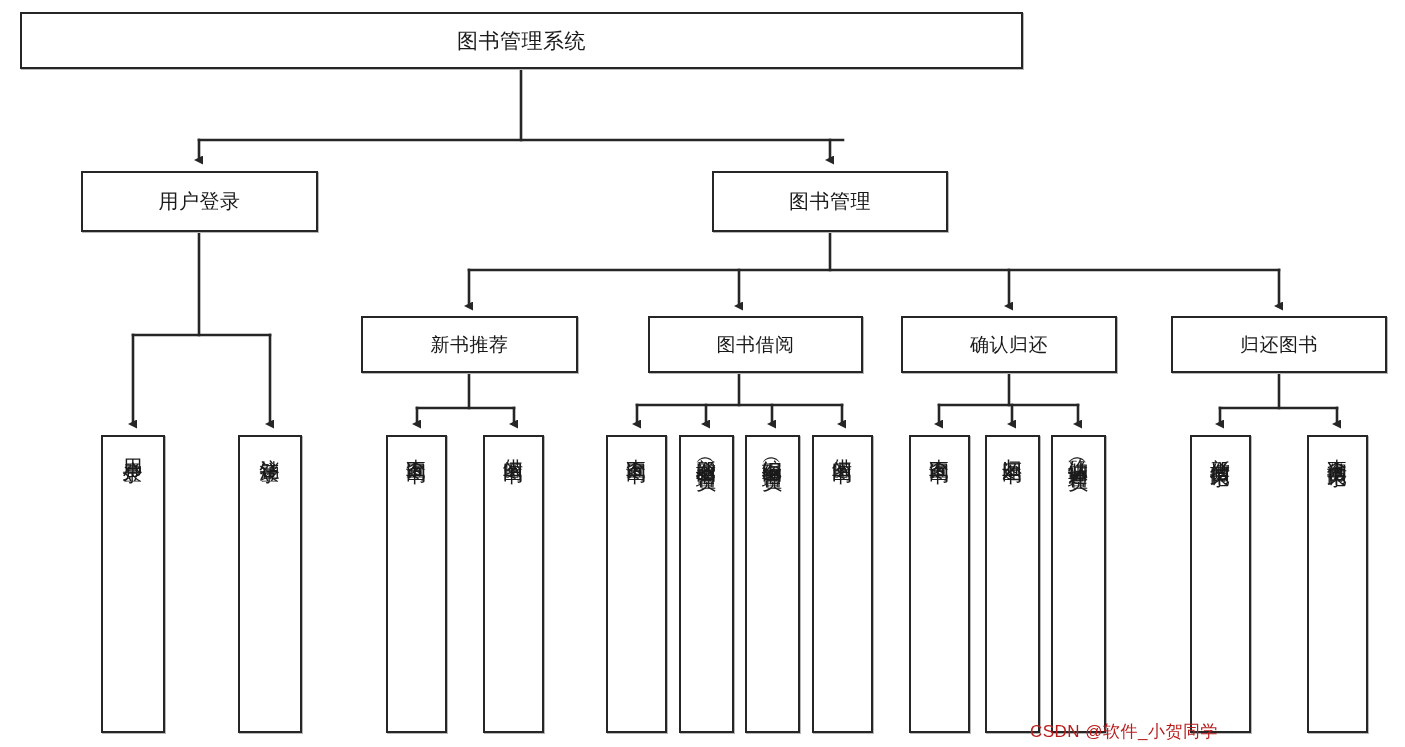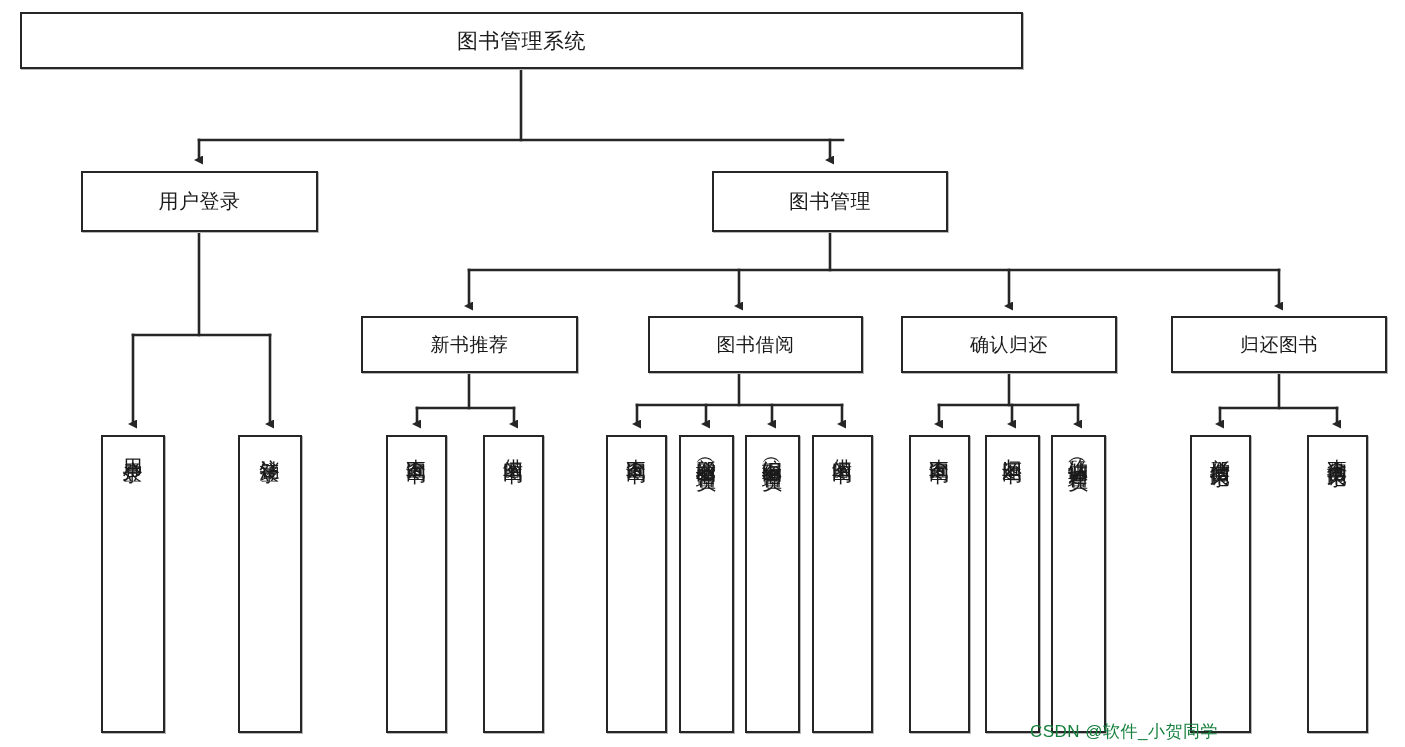--- a/index.html
+++ b/index.html
@@ -61,21 +61,21 @@
   }
   .node.root .node-label { font-size: 21px; }
   .node.level1 .node-label { font-size: 20px; }
   .node.level2 .node-label { font-size: 19px; text-align: right; }
   .node.leaf .node-label { font-size: 20px; }
   .watermark {
     position: absolute;
     right: 8px;
     bottom: 4px;
     font-size: 17px;
-    color: #15803d;
+    color: #b91c1c;
     letter-spacing: 0.5px;
     white-space: nowrap;
     user-select: none;
   }
 </style>
 </head>
 <body>
 
 <div id="diagram-root">
 

